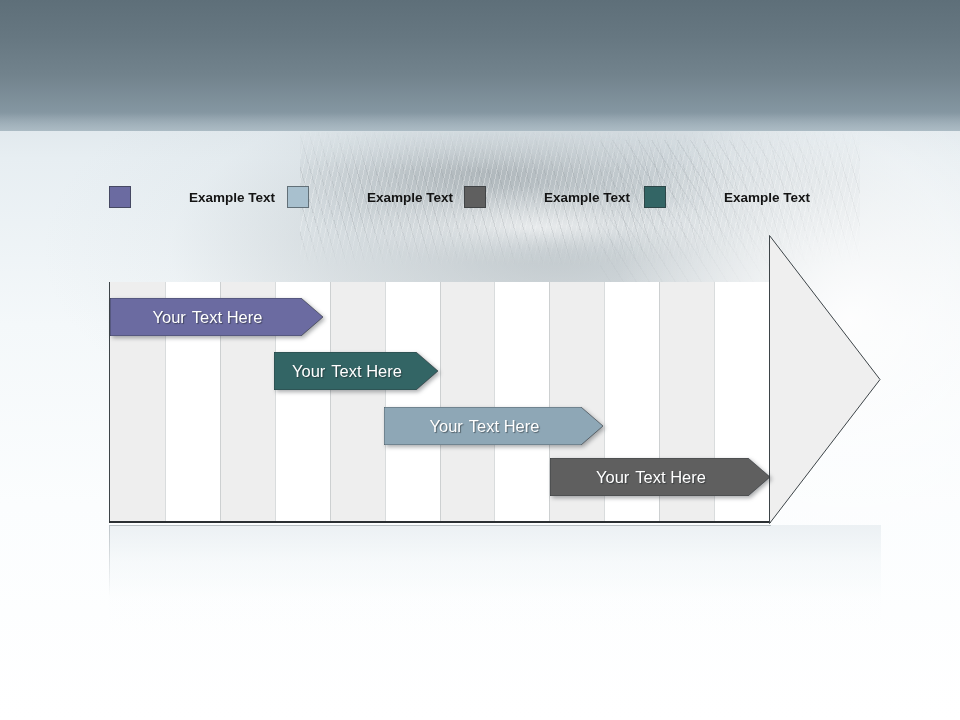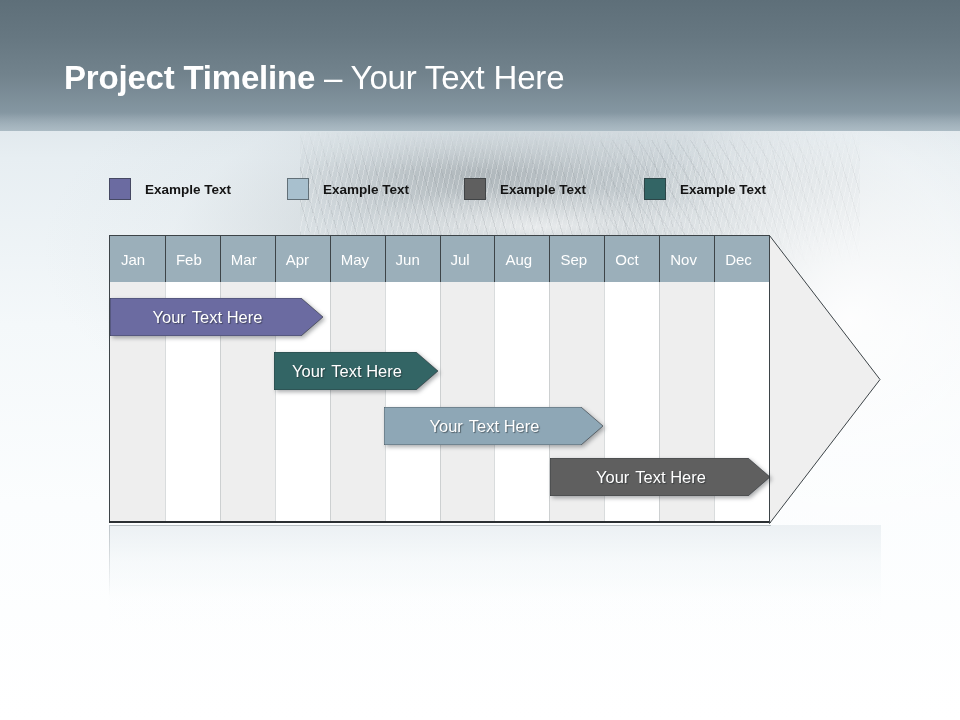--- a/index.html
+++ b/index.html
@@ -92,25 +92,26 @@
 
   
   .legend {
     position: absolute;
     left: 109px;
     top: 168px;
     height: 26px;
   }
   .legend-item {
     position: absolute;
-    top: 8px;
+    top: 16px;
     display: flex;
     align-items: center;
     height: 26px;
     white-space: nowrap;
+    gap: 44px;
   }
   .legend-swatch {
     width: 22px;
     height: 22px;
     border: 1px solid rgba(40,45,50,0.55);
     box-sizing: border-box;
     flex: 0 0 auto;
   }
   .legend-label {
     margin-left: 14px;
@@ -256,23 +257,20 @@
 <body>
 
 <div class="slide">
 
   <div class="bg-base"></div>
   <div class="bg-photo"></div>
   <div class="bg-lashes"></div>
   <div class="bg-glow-right"></div>
 
   <div class="header-band"></div>
-  <div class="slide-title">
-    <span class="t-bold">Project Timeline</span><span class="t-reg"> – Your Text Here</span>
-  </div>
 
   <div class="legend" id="legend">
       <div class="legend-item" style="left: 0px;">
         <span class="legend-swatch" style="background: rgb(107, 107, 161);"></span>
         <span class="legend-label">Example Text</span>
       </div>
       <div class="legend-item" style="left: 178px;">
         <span class="legend-swatch" style="background: rgb(168, 192, 206);"></span>
         <span class="legend-label">Example Text</span>
       </div>
@@ -280,34 +278,20 @@
         <span class="legend-swatch" style="background: rgb(95, 95, 95);"></span>
         <span class="legend-label">Example Text</span>
       </div>
       <div class="legend-item" style="left: 535px;">
         <span class="legend-swatch" style="background: rgb(51, 101, 101);"></span>
         <span class="legend-label">Example Text</span>
       </div>
     </div>
 
   <div class="timeline">
-    <div class="tl-head" id="tl-head">
-        <div class="tl-head-cell">Jan</div>
-        <div class="tl-head-cell">Feb</div>
-        <div class="tl-head-cell">Mar</div>
-        <div class="tl-head-cell">Apr</div>
-        <div class="tl-head-cell">May</div>
-        <div class="tl-head-cell">Jun</div>
-        <div class="tl-head-cell">Jul</div>
-        <div class="tl-head-cell">Aug</div>
-        <div class="tl-head-cell">Sep</div>
-        <div class="tl-head-cell">Oct</div>
-        <div class="tl-head-cell">Nov</div>
-        <div class="tl-head-cell">Dec</div>
-      </div>
     <div class="tl-body" id="tl-body">
         <div class="tl-col odd"></div>
         <div class="tl-col even"></div>
         <div class="tl-col odd"></div>
         <div class="tl-col even"></div>
         <div class="tl-col odd"></div>
         <div class="tl-col even"></div>
         <div class="tl-col odd"></div>
         <div class="tl-col even"></div>
         <div class="tl-col odd"></div>

